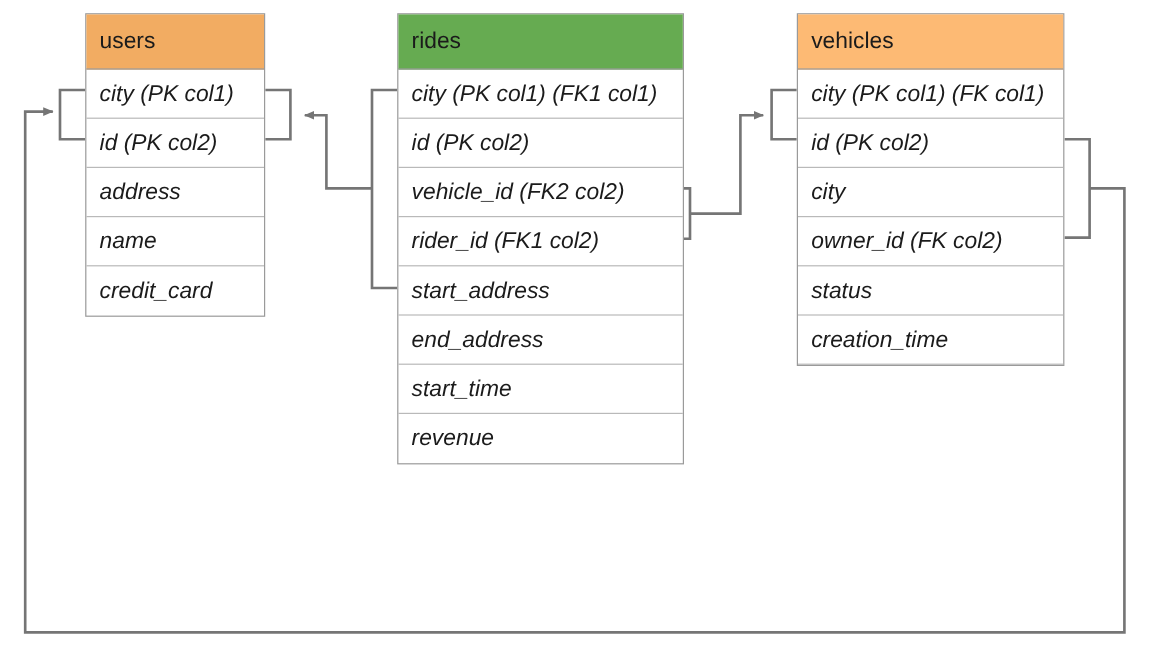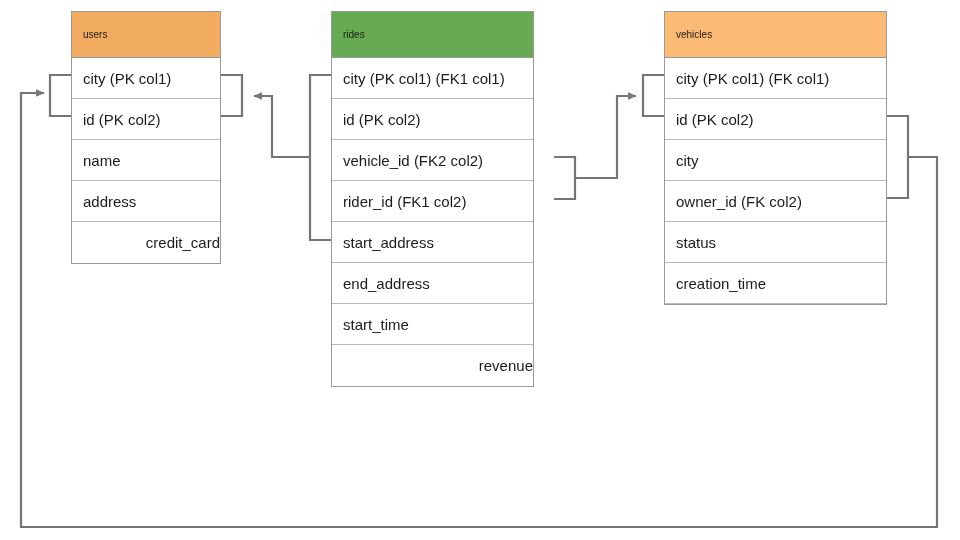--- a/index.html
+++ b/index.html
@@ -27,40 +27,40 @@
     position: absolute;
     box-sizing: border-box;
     border: 1px solid #9a9a9a;
     background: #ffffff;
   }
   .entity-header {
     box-sizing: border-box;
     height: 46px;
     line-height: 46px;
     padding: 0 0 0 11px;
-    font-size: 10px;
+    font-size: 19px;
     color: #1b1b1b;
     border-bottom: 1px solid #9a9a9a;
     white-space: nowrap;
     overflow: hidden;
   }
   .entity-field {
     box-sizing: border-box;
     height: 41px;
     line-height: 41px;
     padding: 0 0 0 11px;
-    font-size: 15px;
+    font-size: 19px;
     color: #1b1b1b;
     border-bottom: 1px solid #b9b9b9;
     white-space: nowrap;
     overflow: hidden;
+    font-style: italic;
   }
   .entity-field.last {
     border-bottom: none;
-    text-align: right;
   }
 </style>
 </head>
 <body>
 
 <div id="canvas">
 
   <svg class="wires" viewBox="0 0 960 540" xmlns="http://www.w3.org/2000/svg">
     <defs>
       <marker id="arrowhead" markerWidth="9" markerHeight="9" refX="8" refY="4.5" orient="auto" markerUnits="userSpaceOnUse">
@@ -87,26 +87,26 @@
       <path d="M887,116 L908,116 L908,198 L887,198"></path>
 
       <path d="M908,157 L937,157 L937,527 L21,527 L21,93 L44,93" marker-end="url(#arrowhead)"></path>
     </g>
   </svg>
 
   <div class="entity" style="left:71px; top:11px; width:150px;">
     <div class="entity-header" style="background:#f2ac62;">users</div>
     <div class="entity-field">city (PK col1)</div>
     <div class="entity-field">id (PK col2)</div>
+    <div class="entity-field">address</div>
     <div class="entity-field">name</div>
-    <div class="entity-field">address</div>
     <div class="entity-field last">credit_card</div>
   </div>
 
-  <div class="entity" style="left:331px; top:11px; width:203px;">
+  <div class="entity" style="left:331px; top:11px; width:239px;">
     <div class="entity-header" style="background:#66ab51;">rides</div>
     <div class="entity-field">city (PK col1) (FK1 col1)</div>
     <div class="entity-field">id (PK col2)</div>
     <div class="entity-field">vehicle_id (FK2 col2)</div>
     <div class="entity-field">rider_id (FK1 col2)</div>
     <div class="entity-field">start_address</div>
     <div class="entity-field">end_address</div>
     <div class="entity-field">start_time</div>
     <div class="entity-field last">revenue</div>
   </div>

